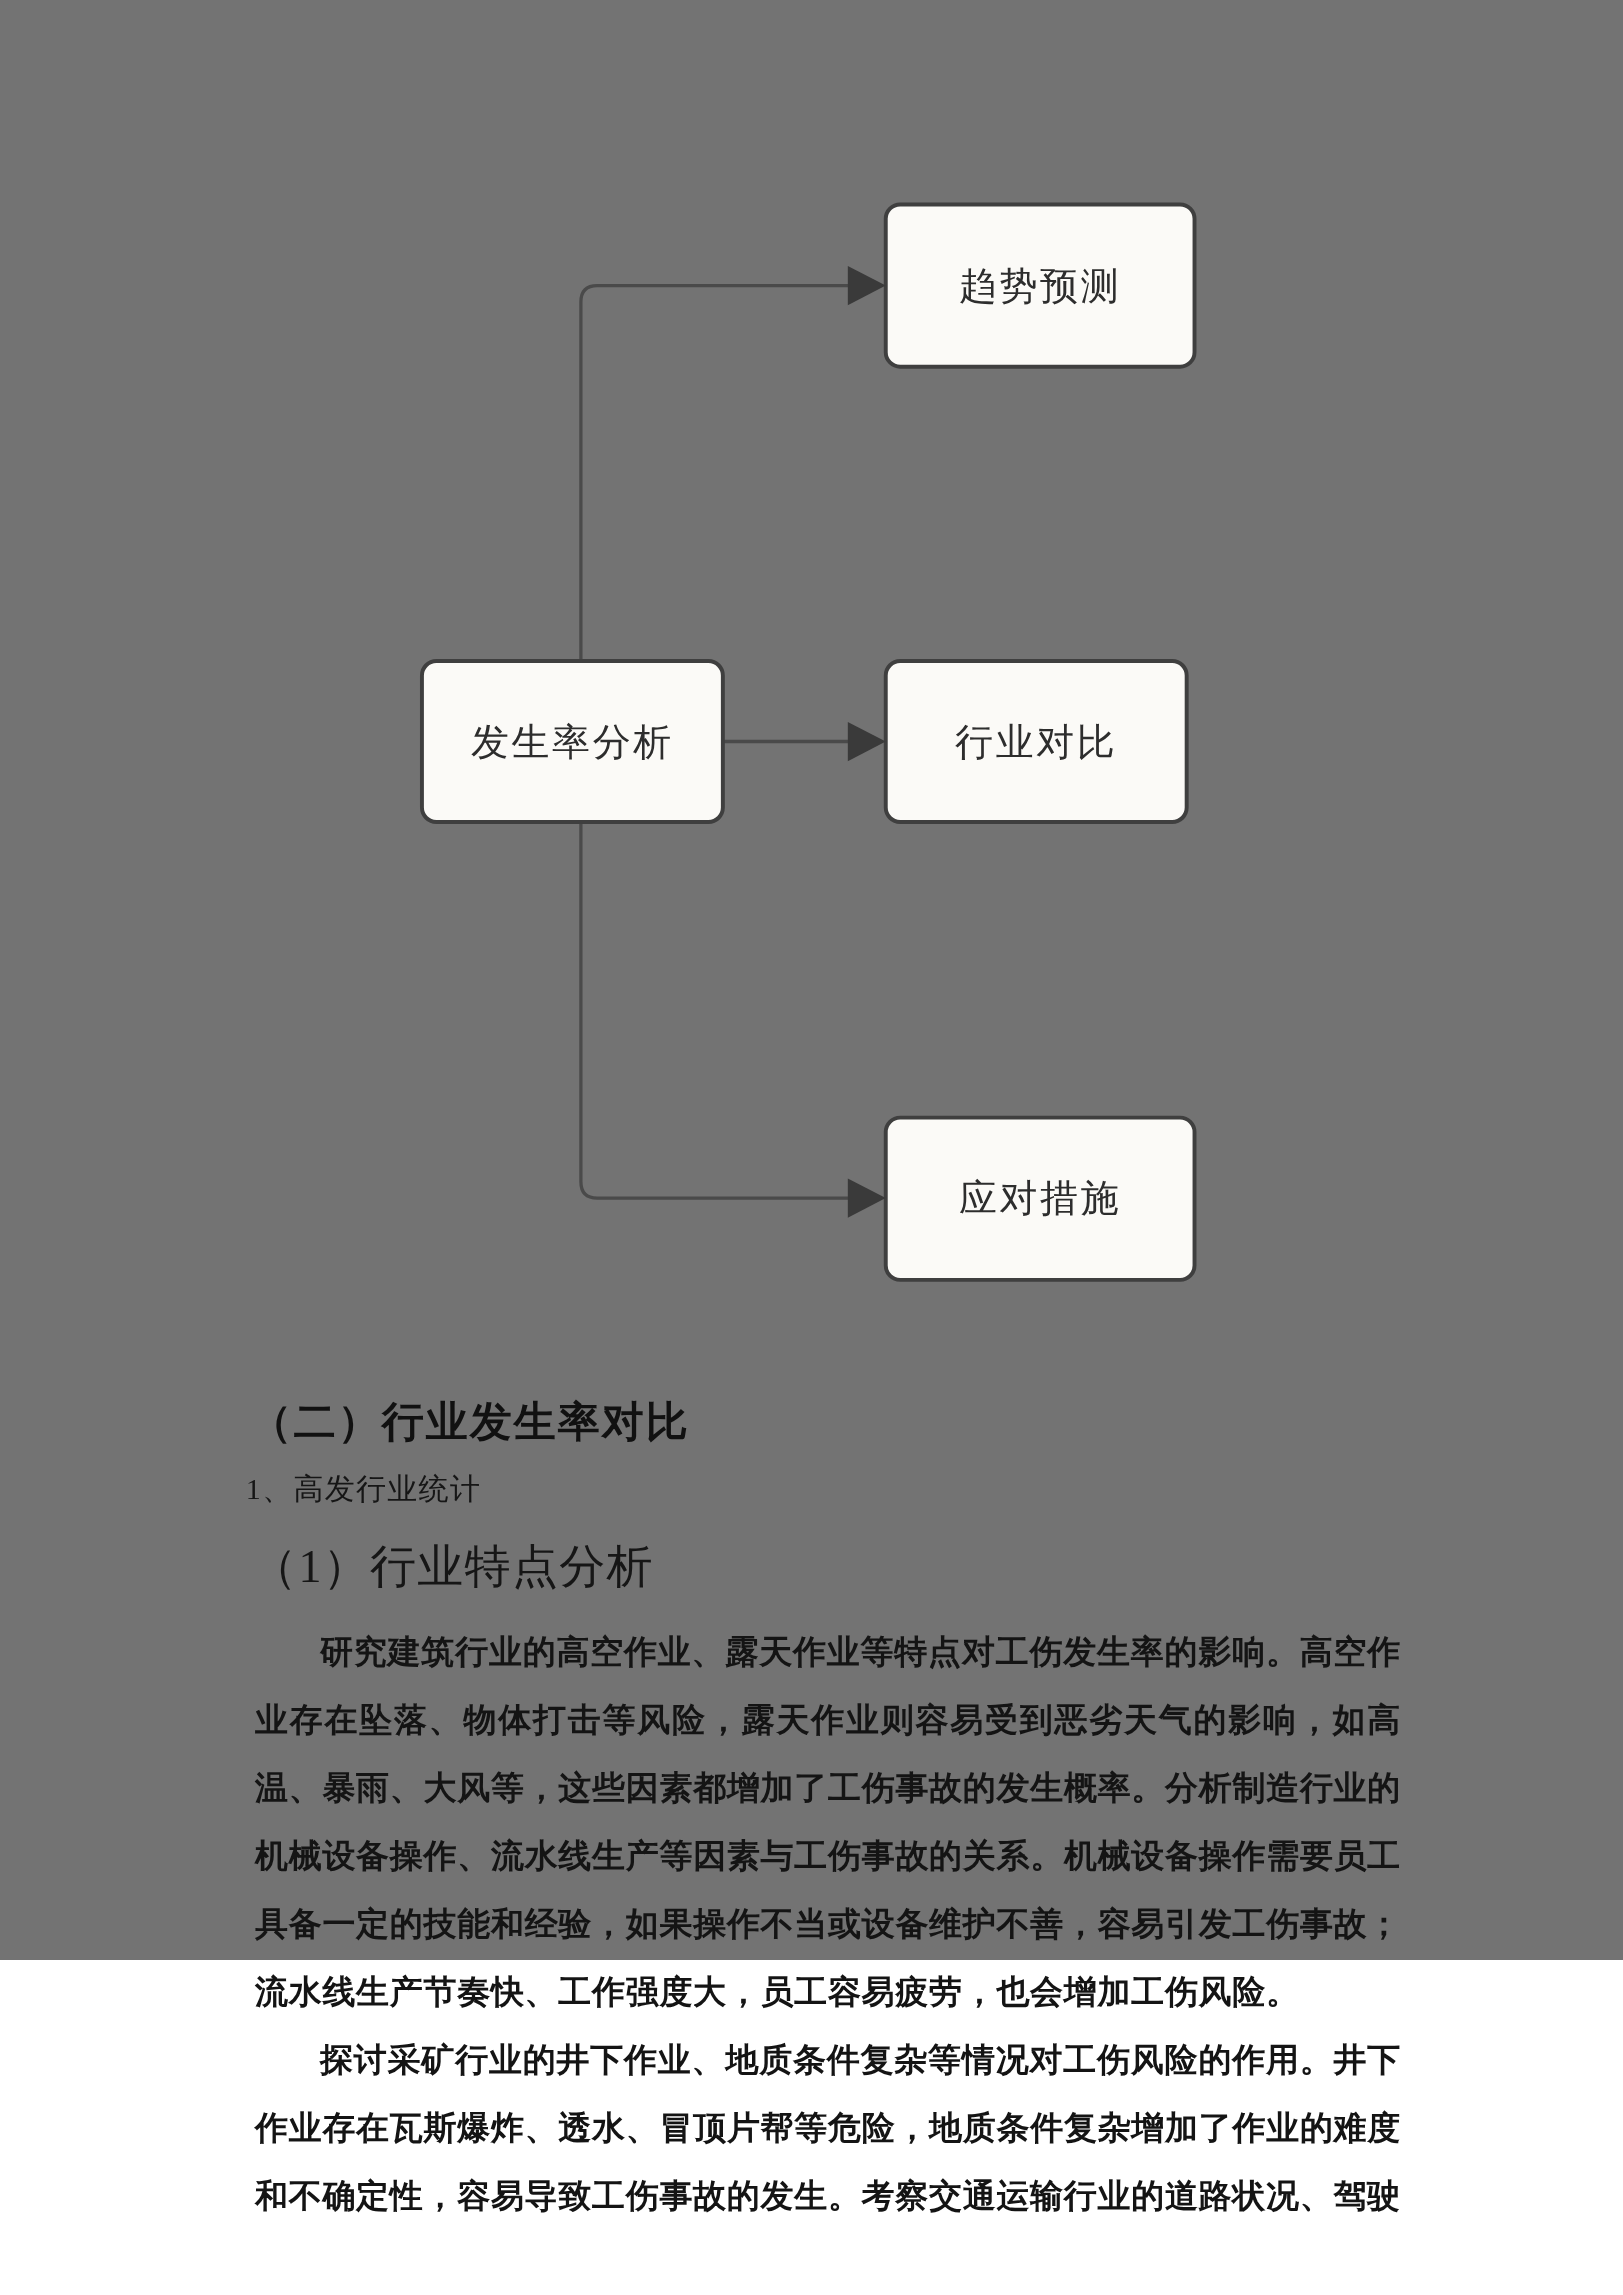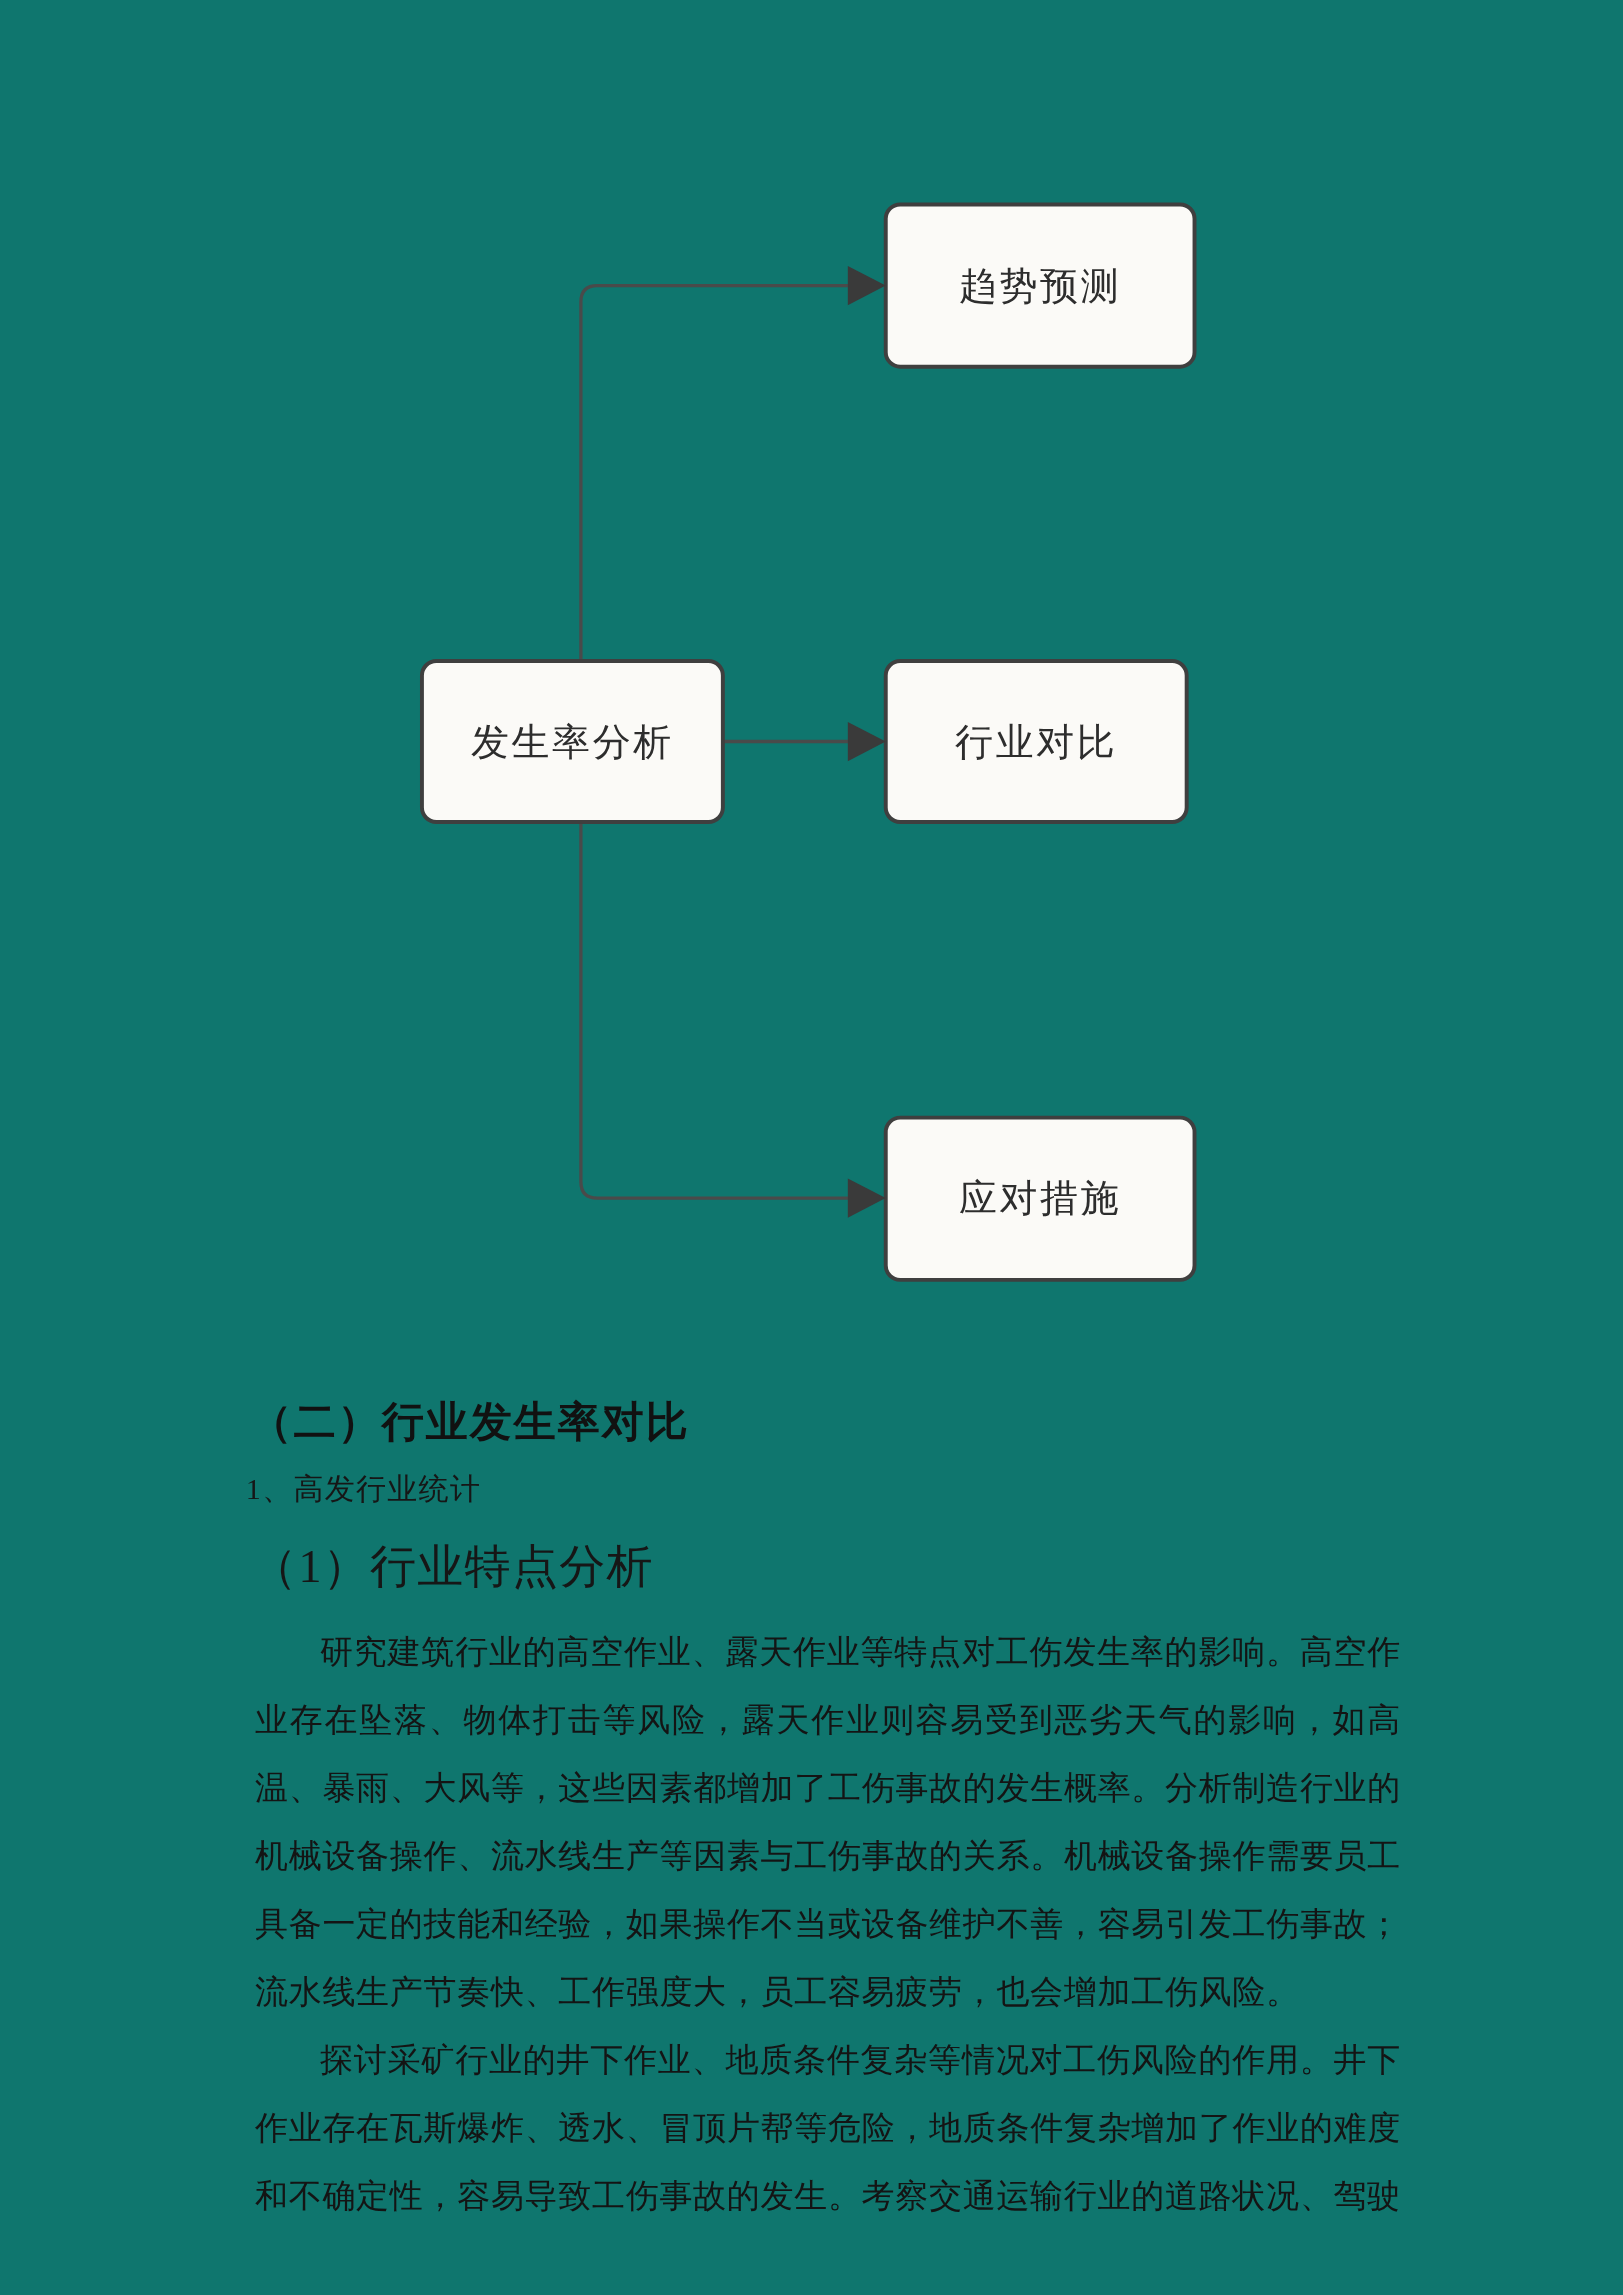--- a/index.html
+++ b/index.html
@@ -4,22 +4,22 @@
 <style>
   * { margin: 0; padding: 0; box-sizing: border-box; }
   html, body {
     width: 1623px; height: 2295px;
     background: #ffffff;
     font-family: "Liberation Serif", "DejaVu Serif", serif;
     overflow: hidden;
   }
   .page {
     position: relative;
-    width: 1623px; height: 2295px;
-    background: #0f766e;
+    width: 1623px; height: 1960px;
+    background: #737373;
     color: #141414;
   }
   .flowchart-wrap {
     position: absolute;
     left: 0; top: 0;
     width: 1623px; height: 1309px;
   }
   .flowchart-node-label {
     font-family: "Liberation Serif", "DejaVu Serif", serif;
     font-size: 58px;
@@ -58,20 +58,21 @@
   }
   .doc-paragraph {
     font-size: 33px;
     line-height: 68px;
     text-align: justify;
     text-justify: inter-ideograph;
     text-indent: 65px;
     letter-spacing: 0.7px;
     color: #141414;
     margin-top: 0;
+    font-weight: bold;
   }
   .doc-paragraph.first {
     margin-top: 19.6px;
   }
 </style>
 </head>
 <body>
 
 <div class="page">
 

